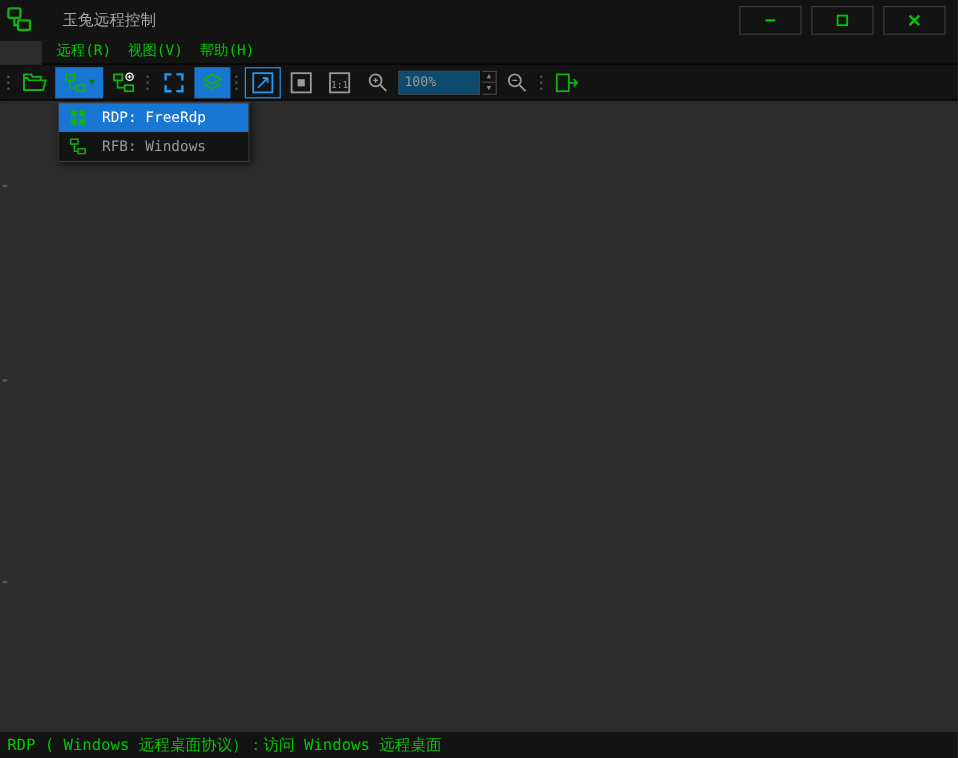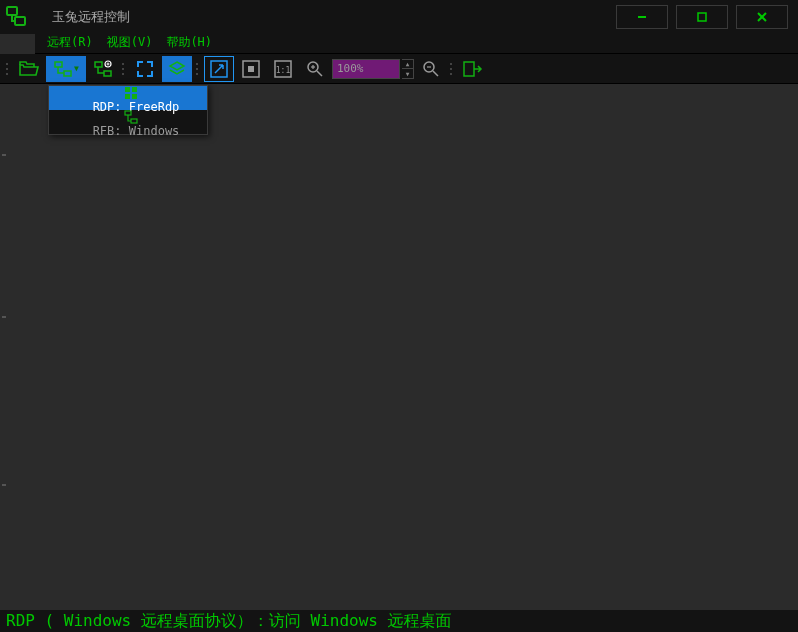--- a/index.html
+++ b/index.html
@@ -109,21 +109,21 @@
   }
   .tool-btn svg { display: block; }
   .dropdown-arrow {
     font-size: 8px;
     color: #0a7a0a;
     margin-left: 1px;
   }
   .zoom-input {
     width: 68px;
     height: 20px;
-    background: #701a75;
+    background: #0c4a6e;
     border: 1px solid #444;
     color: #9a9a9a;
     font-size: 11px;
     padding: 0 4px;
     font-family: monospace;
   }
   .spinner {
     width: 12px;
     height: 20px;
     border: 1px solid #444;
@@ -167,21 +167,20 @@
     z-index: 10;
   }
   .popup-item {
     height: 24px;
     display: flex;
     align-items: center;
     padding-left: 6px;
     cursor: pointer;
     font-family: monospace;
     font-size: 12px;
-    flex-direction: column;
   }
   .popup-item.highlight {
     background: #1976d2;
     color: #fff;
   }
   .popup-item .pi-icon {
     width: 20px;
     display: flex;
     align-items: center;
     justify-content: center;
@@ -194,21 +193,21 @@
     position: absolute;
     bottom: 0;
     left: 0;
     right: 0;
     height: 22px;
     background: #131313;
     display: flex;
     align-items: center;
     padding-left: 6px;
     color: #00c800;
-    font-size: 16px;
+    font-size: 13px;
     font-family: monospace, "Microsoft YaHei";
   }
 </style>
 </head>
 <body>
 
 <div class="titlebar">
   <div class="app-icon">
     <svg width="24" height="24" viewBox="0 0 24 24">
       <rect x="2" y="2" width="10" height="8" rx="1" fill="none" stroke="#13b013" stroke-width="2"></rect>

